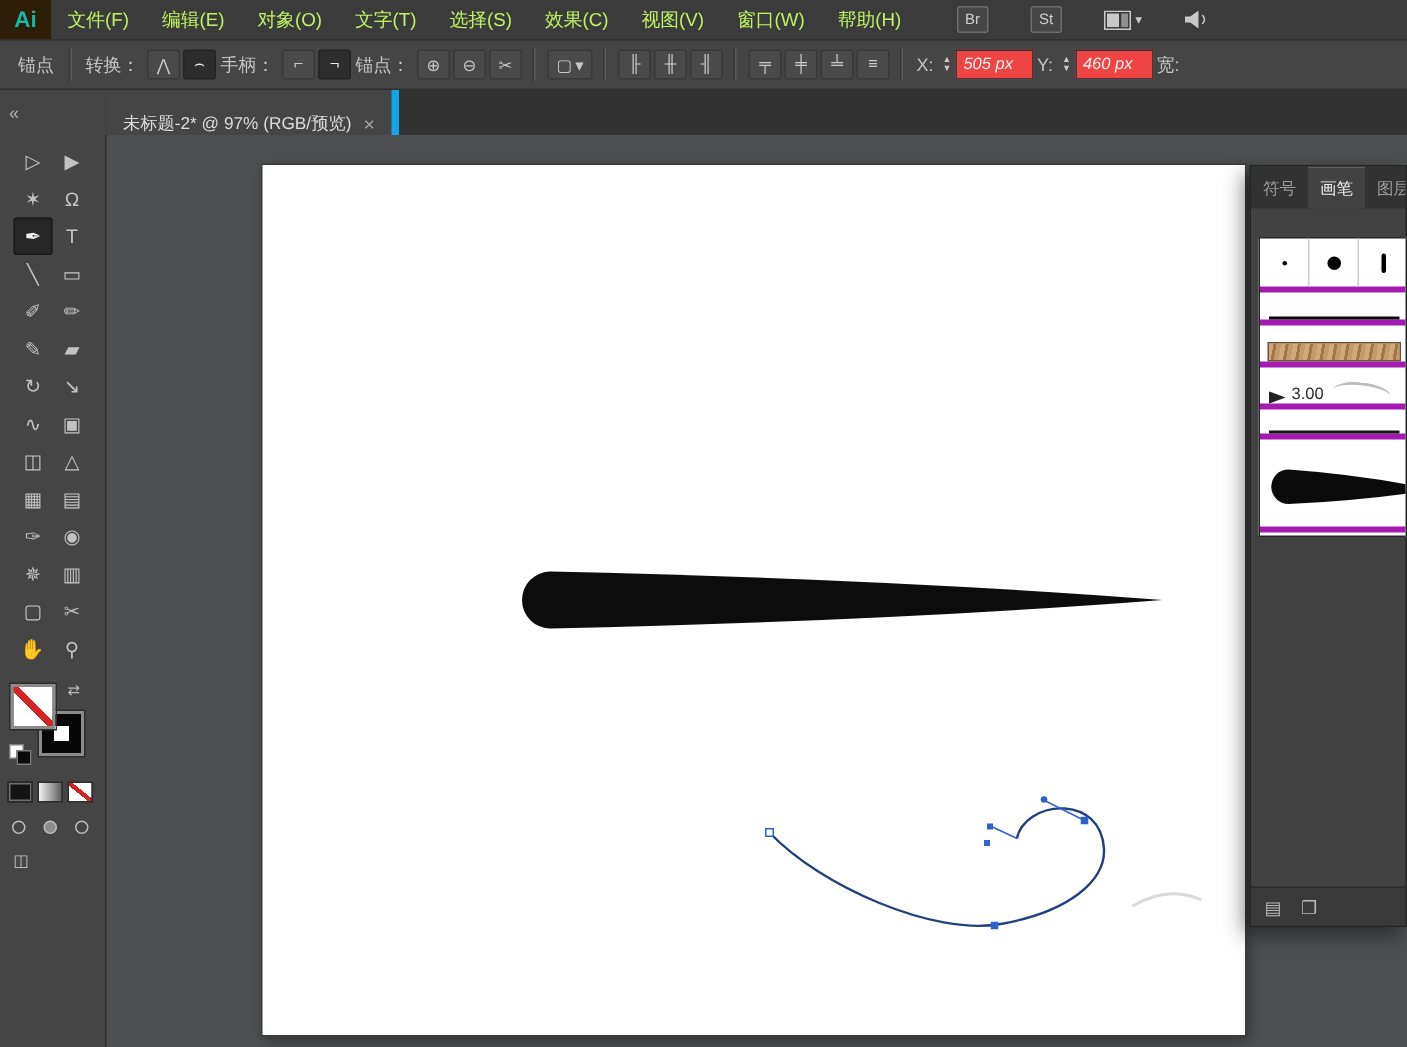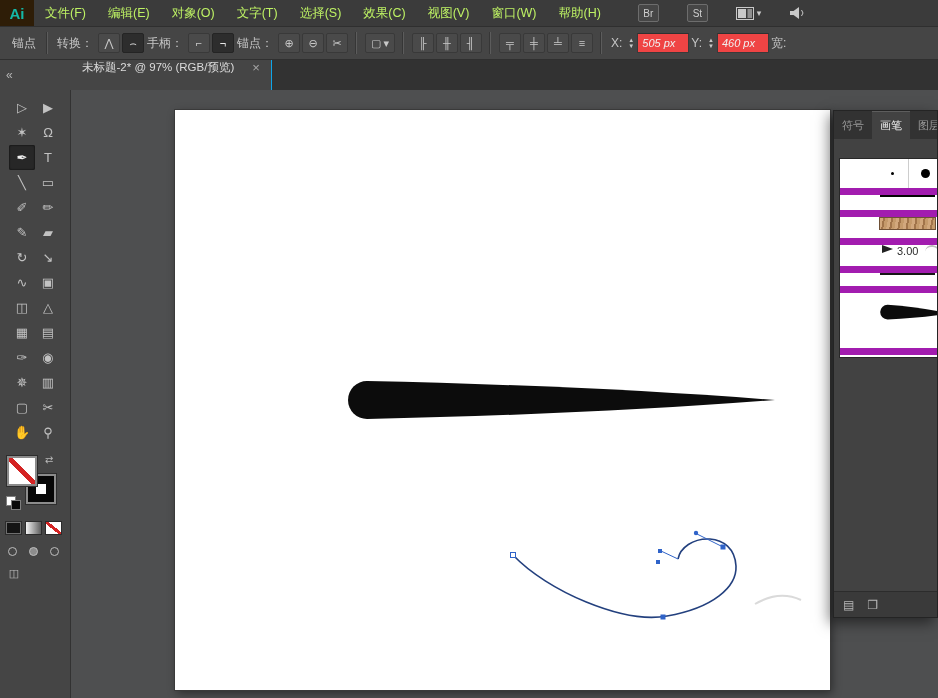--- a/index.html
+++ b/index.html
@@ -20,21 +20,21 @@
   .vsep { width:1px; height:22px; background:#5c5c5c; box-shadow:-1px 0 0 #363636; margin:0 7px; flex:none; }
   .cbtn { min-width:22px; height:20px; background:#4a4a4a; border:1px solid #393939; border-radius:2px; color:#c9c9c9; font-size:11px; display:flex; align-items:center; justify-content:center; margin:0 1px; flex:none; }
   .cbtn.pressed { background:#2d2d2d; border-color:#242424; color:#e8e8e8; }
   .cbtn.wide { min-width:30px; gap:2px; }
   .stepper { display:flex; flex-direction:column; justify-content:center; font-size:6px; line-height:6px; color:#c9c9c9; margin:0 3px 0 2px; }
   .num { width:52px; height:20px; background:#ef4444; border:1px solid #3a3a3a; border-top-color:#303030; color:#f0f0f0; font-size:11px; padding:0 4px; font-family:"Liberation Sans",sans-serif;font-style:italic; }
 
   
   .dockhead { position:absolute; left:0; top:60px; width:71px; height:30px; background:#454545; color:#b5b5b5; font-size:12px; display:flex; align-items:center; padding-left:6px; z-index:28; }
   .tabstrip { position:absolute; left:71px; top:60px; width:867px; height:30px; background:#323232; display:flex; z-index:28; }
-  .doc-tab { height:30px; background:#454545; border-right:1px solid #0ea5e9; display:flex; align-items:flex-start; padding:0 11px; gap:18px; color:#dcdcdc; font-size:11.5px; }
+  .doc-tab { height:30px; background:#454545; border-right:5px solid #0ea5e9; display:flex; align-items:flex-end; padding:0 11px; gap:8px; color:#dcdcdc; font-size:11.5px; }
   .tab-close { color:#a6a6a6; font-size:13px; }
 
   
   .toolbar { position:absolute; left:0; top:90px; width:71px; height:608px; background:#454545; border-right:1px solid #323232; z-index:27; }
   .tools { display:grid; grid-template-columns:26px 26px; justify-content:center; padding-top:5px; }
   .tool { height:25px; display:flex; align-items:center; justify-content:center; color:#c2c2c2; font-size:13px; border-radius:2px; }
   .tool.active { background:#272727; color:#f0f0f0; box-shadow:inset 0 0 2px #000; }
   .fillstroke { position:absolute; left:5px; top:364px; width:62px; height:58px; }
   .fill-swatch { position:absolute; left:2px; top:2px; width:30px; height:30px; border:2px solid #8b8b8b; box-shadow:0 0 0 1px #2d2d2d; background:linear-gradient(to top right,#fff 44%,#d42323 44%,#d42323 56%,#fff 56%); }
   .stroke-swatch { position:absolute; left:21px; top:20px; width:30px; height:30px; border:2px solid #8b8b8b; box-shadow:0 0 0 1px #2d2d2d; background:#070707; }
@@ -58,21 +58,21 @@
   .canvas { position:absolute; left:71px; top:90px; width:867px; height:608px; background:#4e4f50; }
   .artboard { position:absolute; left:104px; top:20px; width:655px; height:580px; background:#fff; box-shadow:0 0 0 1px #3a3a3a, 2px 3px 9px rgba(0,0,0,.45); }
   .artboard svg { display:block; }
 
   
   .panel { position:absolute; left:762px; top:20px; width:105px; height:508px; background:#424242; border:1px solid #242424; box-shadow:-4px 5px 13px rgba(0,0,0,.5); overflow:hidden; }
   .ptabs { height:28px; background:#323232; display:flex; }
   .ptab { width:38px; flex:none; display:flex; align-items:center; justify-content:center; font-size:11px; color:#9b9b9b; }
   .ptab.active { background:#424242; color:#ededed; border-top:1px solid #5d5d5d; }
   .brushlist { position:absolute; left:5px; top:47px; width:100px; height:200px; background:#fff; border:1px solid #282828; border-right:none; }
-  .brow { border-bottom:7px solid #a21caf; display:flex; align-items:flex-start; justify-content:center; position:relative;padding-left:36px; }
+  .brow { border-bottom:4px solid #a21caf; display:flex; align-items:flex-end; justify-content:center; position:relative; }
   .brow.cells { height:36px; justify-content:flex-start; }
   .bcell { width:33px; height:100%; display:flex; align-items:center; justify-content:center; border-right:1px solid #cdcdcd; flex:none; }
   .d-sm { width:3px; height:3px; border-radius:50%; background:#000; }
   .d-lg { width:9px; height:9px; border-radius:50%; background:#000; }
   .vbar { width:3px; height:13px; background:#000; border-radius:2px; }
   .r-line { height:22px; }
   .bline { height:2px; background:#050505; width:88%; }
   .r-pat { height:28px; }
   .pat { height:13px; width:90%; border:1px solid #6e5036; background:repeating-linear-gradient(100deg,#d2a87d 0 3px,#a1744a 3px 5px,#c59a6b 5px 8px); }
   .r-size { height:28px; justify-content:flex-start; }

